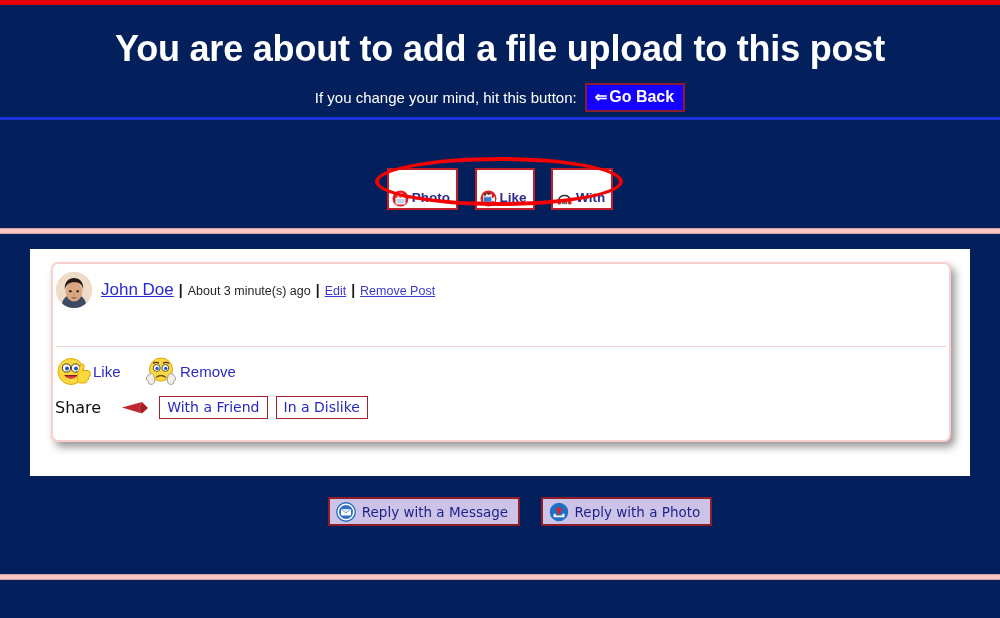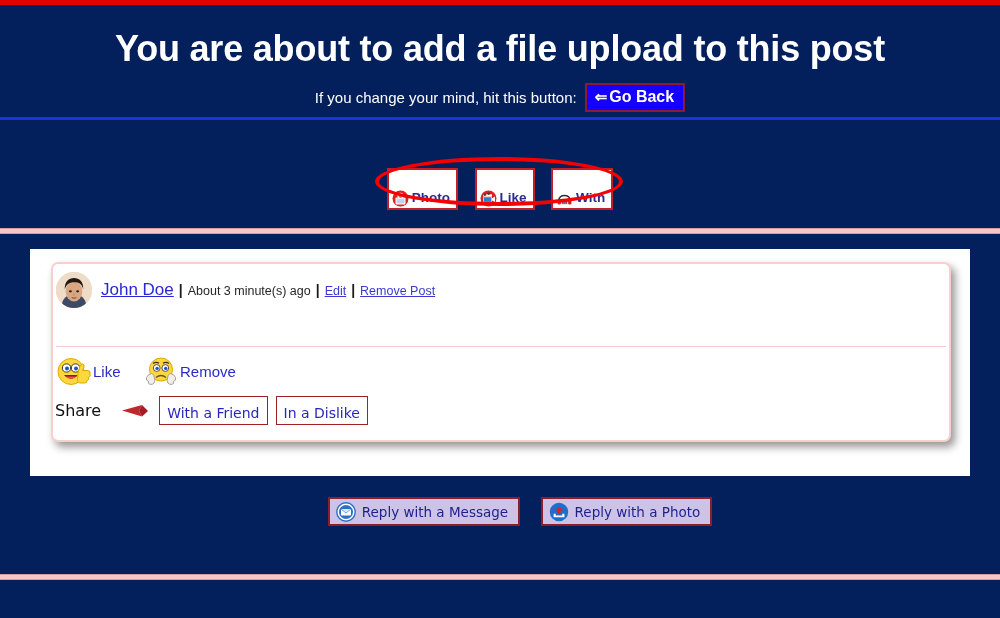--- a/index.html
+++ b/index.html
@@ -248,21 +248,21 @@
     width: 28px; height: 16px;
     margin-right: 10px;
   }
   .share-btn {
     display: inline-block;
     vertical-align: middle;
     background: #ffffff;
     border: 1px solid #a02128;
     color: #2727c0;
     font-size: 14px;
-    padding: 8px 7px 3px 7px;
+    padding: 2px 7px 3px 7px;
     margin-right: 8px;
     line-height: 16px;
     font-family: "DejaVu Sans", sans-serif;
   }
 
   
   .reply-row {
     position: absolute;
     top: 497px; left: 0; width: 1000px;
     text-align: center;

